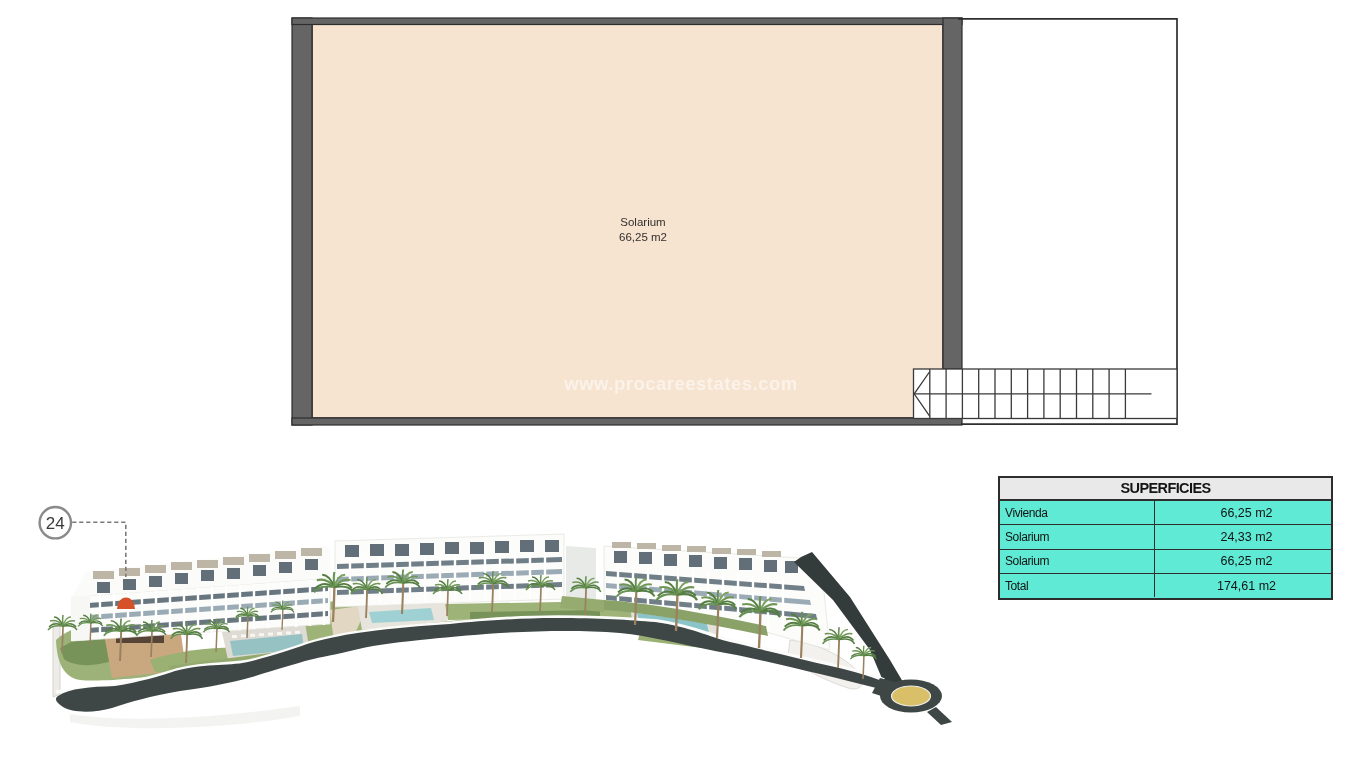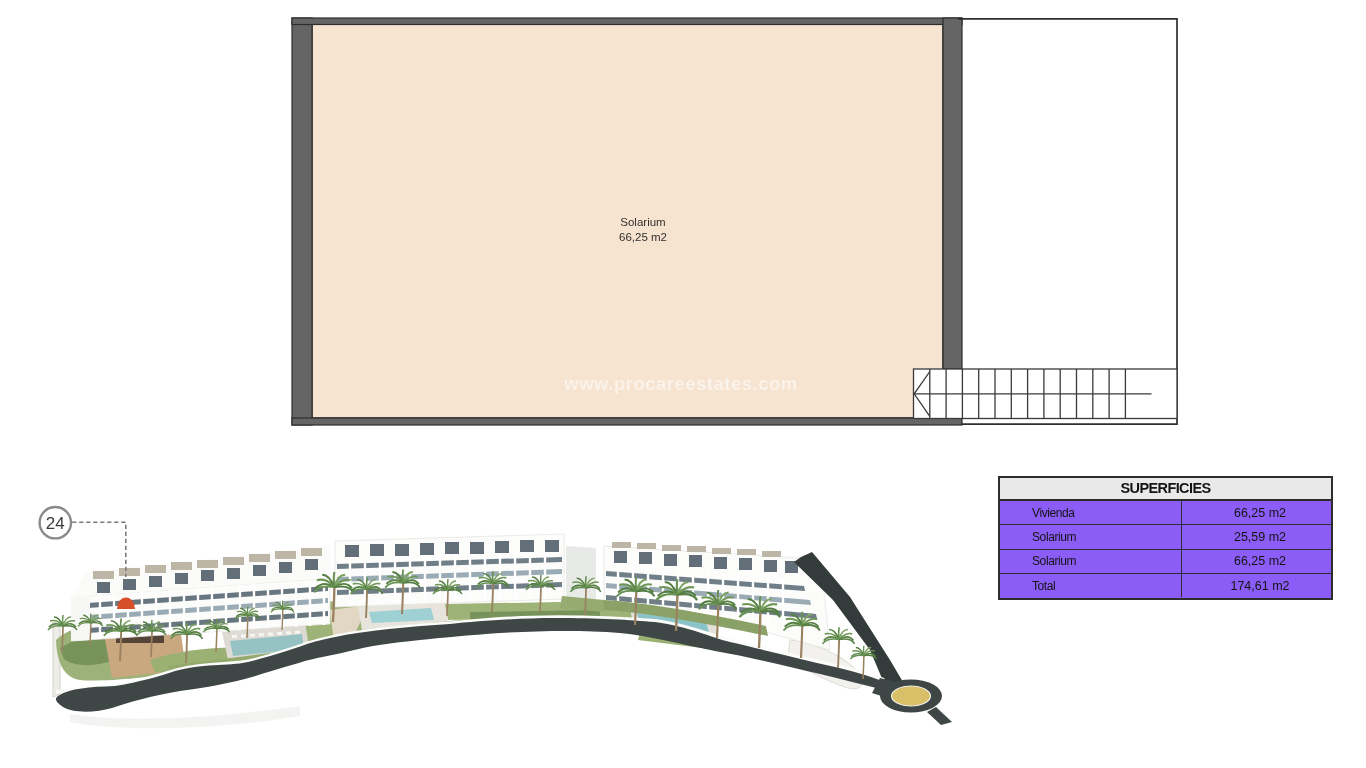--- a/index.html
+++ b/index.html
@@ -1,27 +1,27 @@
 <!DOCTYPE html>
 <html><head>
 <meta charset="utf-8">
 <style>
   html,body{margin:0;padding:0;background:#ffffff;}
   .page{position:relative;width:1366px;height:768px;background:#ffffff;overflow:hidden;
         font-family:"Liberation Sans", sans-serif;}
   svg{position:absolute;left:0;top:0;}
   .tbl{position:absolute;left:998px;top:476px;width:335px;height:124px;
-       border:2px solid #2d2d2d;box-sizing:border-box;background:#8b5cf6;}
+       border:2px solid #2d2d2d;box-sizing:border-box;background:#5eead4;}
   .tbl .hdr{height:21px;background:#e9e9e9;border-bottom:2px solid #2d2d2d;
        text-align:center;font-weight:bold;font-size:14.5px;color:#141414;
        line-height:21px;letter-spacing:-0.6px;}
   .tbl .row{height:23.3px;border-bottom:1.6px solid #2d2d2d;display:flex;box-sizing:content-box;}
   .tbl .row:last-child{border-bottom:none;text-align:right;}
   .tbl .lab{width:155px;border-right:1.6px solid #2d2d2d;box-sizing:border-box;
-       padding-left:5px;font-size:12px;letter-spacing:-0.4px;color:#141414;display:flex;align-items:center;margin-left:27px;}
+       padding-left:5px;font-size:12px;letter-spacing:-0.4px;color:#141414;display:flex;align-items:center;}
   .tbl .val{flex:1;font-size:12.5px;color:#141414;display:flex;align-items:center;justify-content:center;padding-left:7px;}
 </style>
 </head>
 <body>
 <div class="page">
 <svg width="1366" height="768" viewBox="0 0 1366 768">
 
   <rect x="312" y="24" width="631" height="394" fill="#f6e3d0" stroke="#3c3c3c" stroke-width="1.6"></rect>
 
   <rect x="292" y="18" width="20" height="407" fill="#656565" stroke="#2e2e2e" stroke-width="1.2"></rect>
@@ -325,21 +325,21 @@
 </svg>
 
 <div class="tbl">
   <div class="hdr">SUPERFICIES</div>
   <div class="row">
         <div class="lab">Vivienda</div>
         <div class="val">66,25 m2</div>
       </div>
   <div class="row">
         <div class="lab">Solarium</div>
-        <div class="val">25,59 m2</div>
+        <div class="val">24,33 m2</div>
       </div>
   <div class="row">
         <div class="lab">Solarium</div>
         <div class="val">66,25 m2</div>
       </div>
   <div class="row">
         <div class="lab">Total</div>
         <div class="val">174,61 m2</div>
       </div>
 </div>

